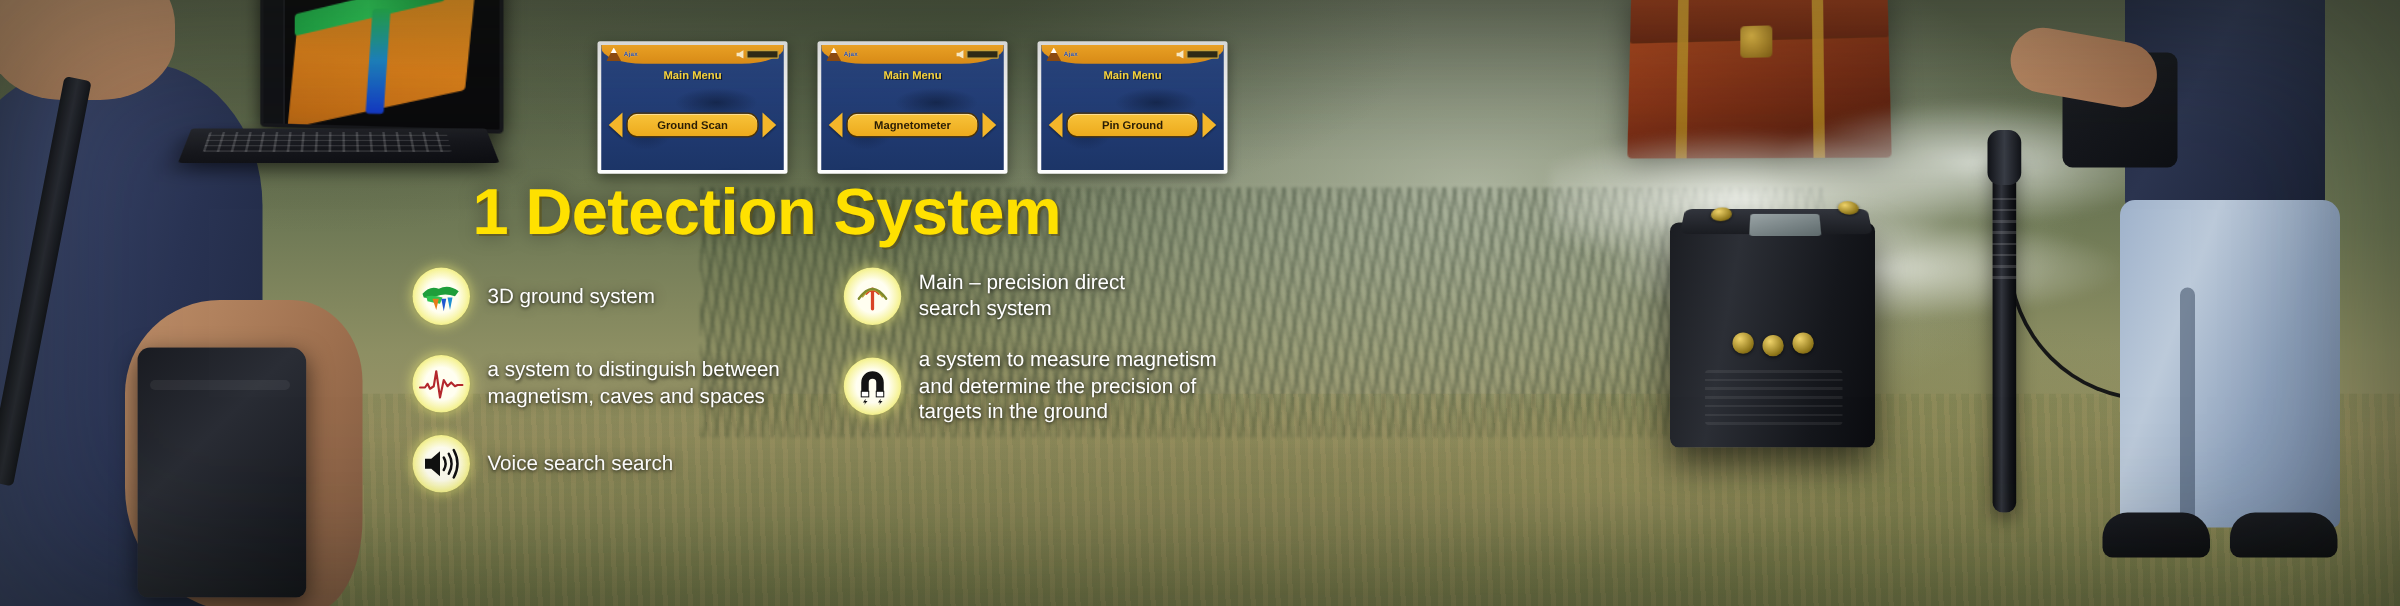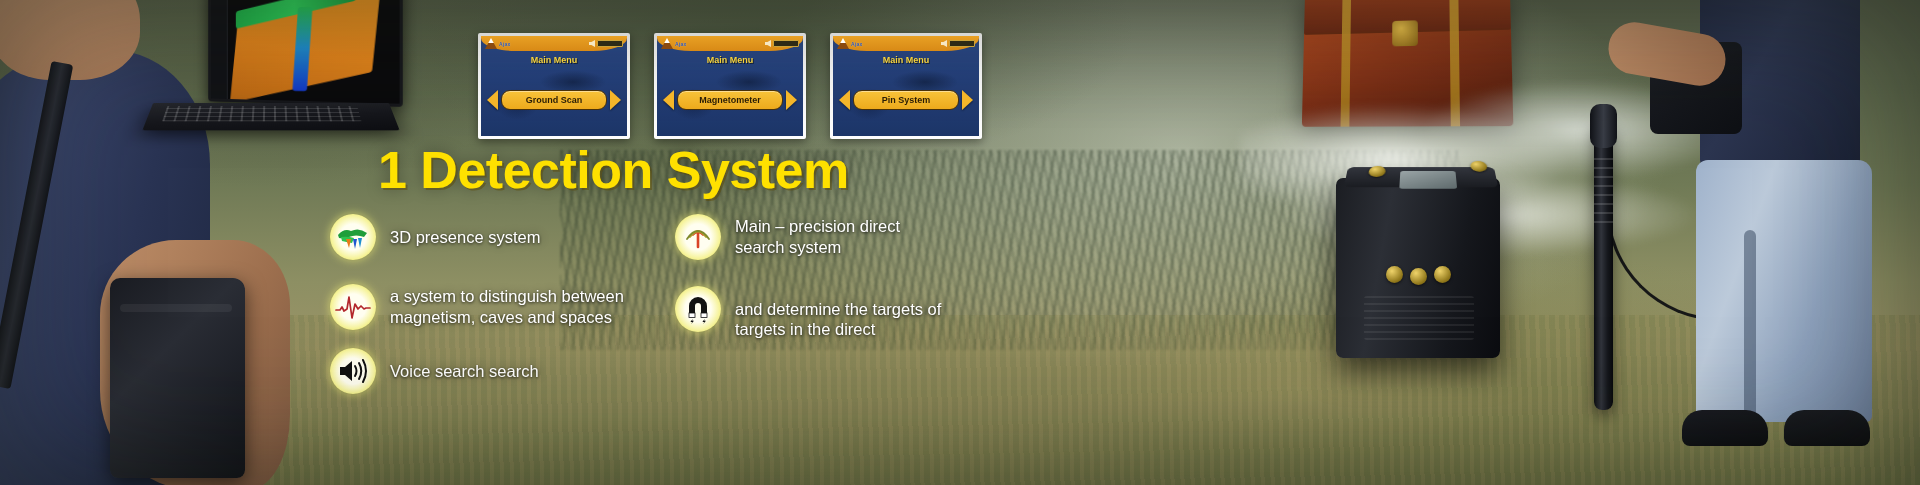--- a/index.html
+++ b/index.html
@@ -454,21 +454,21 @@
             <span class="logo-text">Ajax</span>
           </div>
           <div class="top-right">
             <span class="spk"></span>
             <span class="batt"><span class="batt-fill"></span></span>
           </div>
         </div>
         <div class="panel-title">Main Menu</div>
         <div class="sel-row">
           <span class="arrow arrow-left"></span>
-          <span class="sel-btn">Pin System</span>
+          <span class="sel-btn">Pin Ground</span>
           <span class="arrow arrow-right"></span>
         </div>
       </div>
     </div>
 
   </div>
 
   <div class="headline">1 Detection System</div>
 
   <div class="features">
@@ -478,21 +478,21 @@
       <div class="feat">
         <span class="fi">
           <svg class="ic-3d" viewBox="0 0 34 26">
             <path d="M2 11 Q8 4 15 7 Q23 3 31 9 L28 13 Q20 10 13 13 Q7 15 3 14 Z" fill="#1f9e3a"></path>
             <path d="M5 13 Q12 12 18 14 L16 19 Q10 18 6 17 Z" fill="#2fc24f"></path>
             <path d="M10 15 L13 24 L15 15 Z" fill="#e87b18"></path>
             <path d="M17 15 L19 25 L21 15 Z" fill="#1f57d0"></path>
             <path d="M22 14 L24 24 L26 14 Z" fill="#1f8fd0"></path>
           </svg>
         </span>
-        <span class="ftext">3D presence system</span>
+        <span class="ftext">3D ground system</span>
       </div>
 
       <div class="feat wide">
         <span class="fi">
           <svg class="ic-wave" viewBox="0 0 36 28" fill="none" stroke="#b3272c" stroke-width="1.7" stroke-linecap="round" stroke-linejoin="round">
             <path d="M1 17 L5 17 L7 14 L9 18 L12 16 L14 4 L17 25 L20 11 L23 16 L26 13 L29 16 L31 15 L35 15"></path>
           </svg>
         </span>
         <span class="ftext">
           <span>a system to distinguish between</span><br>
@@ -536,23 +536,23 @@
         <span class="fi">
           <svg class="ic-mag" viewBox="0 0 26 30">
             <path d="M4 21 V12 A9 9 0 0 1 22 12 V21 H16 V12 A3 3 0 0 0 10 12 V21 Z" fill="#131313"></path>
             <rect x="4" y="19" width="6" height="4.5" fill="#fff" stroke="#131313" stroke-width="0.8"></rect>
             <rect x="16" y="19" width="6" height="4.5" fill="#fff" stroke="#131313" stroke-width="0.8"></rect>
             <path d="M7.5 25 L5.4 28 H7.2 L6.2 30 L9 26.8 H7.3 Z" fill="#131313"></path>
             <path d="M19.5 25 L17.4 28 H19.2 L18.2 30 L21 26.8 H19.3 Z" fill="#131313"></path>
           </svg>
         </span>
         <span class="ftext">
-          <br>
-          <span>and determine the targets of</span><br>
-          <span>targets in the direct</span>
+          <span>a system to measure magnetism</span><br>
+          <span>and determine the precision of</span><br>
+          <span>targets in the ground</span>
         </span>
       </div>
 
     </div>
 
   </div>
 
   <div class="vignette"></div>
 </div>
 

